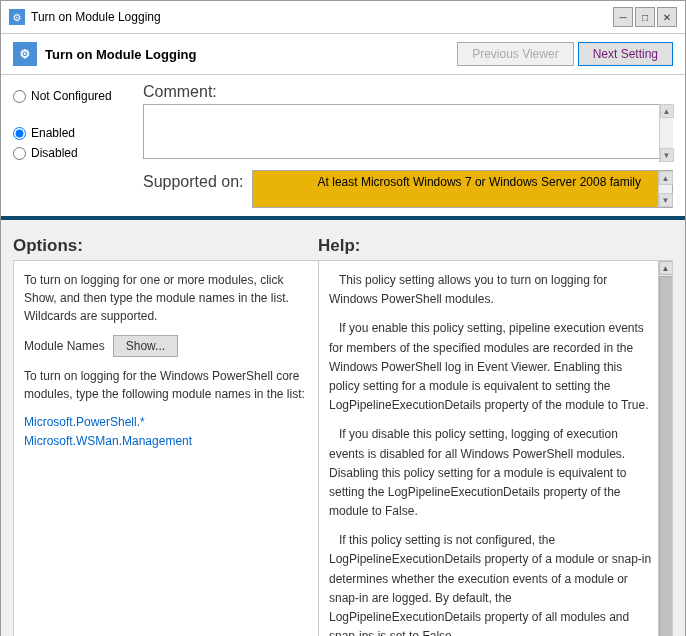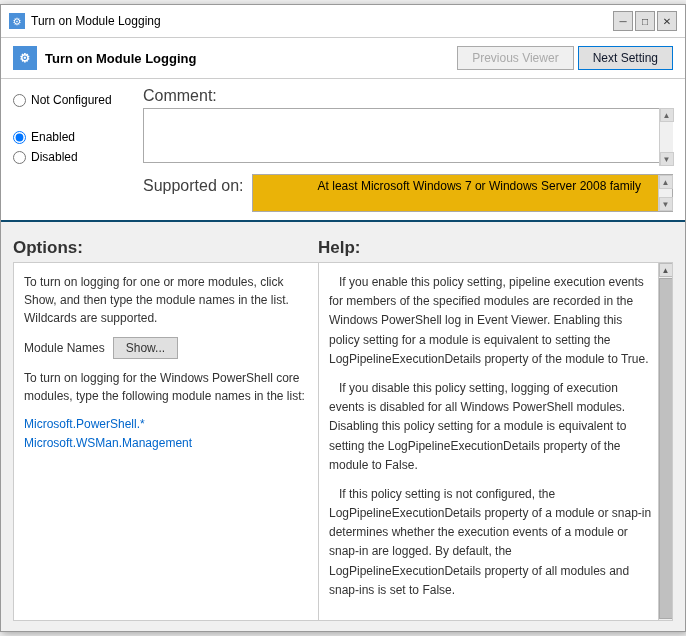--- a/index.html
+++ b/index.html
@@ -90,21 +90,21 @@
     .nav-buttons {
       display: flex;
       gap: 4px;
     }
     .nav-btn {
       padding: 4px 14px;
       border: 1px solid #aaa;
       background: #e0e0e0;
       cursor: pointer;
       font-size: 12px;
-      color: #0f172a;
+      color: #701a75;
     }
     .nav-btn:disabled {
       color: #aaa;
       background: #f0f0f0;
       cursor: default;
     }
     .nav-btn.active {
       border: 1px solid #0078d7;
     }
 
@@ -250,21 +250,21 @@
       flex: 1;
       width: 14px;
       background: #c0c0c0;
       border: 1px solid #aaa;
       margin: 1px 0;
     }
 
     .top-section {
       background: white;
       padding: 8px 12px 8px 12px;
-      border-bottom: 2px solid #0c4a6e;
+      border-bottom: 4px solid #0c4a6e;
     }
     .top-inner {
       display: flex;
       gap: 0;
     }
     .left-radios {
       width: 130px;
     }
     .right-fields {
       flex: 1;
@@ -373,20 +373,21 @@
         <div class="module-names-row">
           <span class="module-label">Module Names</span>
           <button class="show-btn">Show...</button>
         </div>
         <p class="options-text">To turn on logging for the Windows PowerShell core modules, type the following module names in the list:</p>
         <p class="blue-text">Microsoft.PowerShell.*</p>
         <p class="blue-text">Microsoft.WSMan.Management</p>
       </div>
 
       <div class="help-panel" style="padding-right: 18px;">
+        <p class="help-text help-para">This policy setting allows you to turn on logging for Windows PowerShell modules.</p>
         <p class="help-text help-para">If you enable this policy setting, pipeline execution events for members of the specified modules are recorded in the Windows PowerShell log in Event Viewer. Enabling this policy setting for a module is equivalent to setting the LogPipelineExecutionDetails property of the module to True.</p>
         <p class="help-text help-para">If you disable this policy setting, logging of execution events is disabled for all Windows PowerShell modules. Disabling this policy setting for a module is equivalent to setting the LogPipelineExecutionDetails property of the module to False.</p>
         <p class="help-text help-para">If this policy setting is not configured, the LogPipelineExecutionDetails property of a module or snap-in determines whether the execution events of a module or snap-in are logged. By default, the LogPipelineExecutionDetails property of all modules and snap-ins is set to False.</p>
         <div class="panel-scroll">
           <div class="panel-scroll-inner">▲</div>
           <div class="scroll-thumb"></div>
 
         </div>
       </div>
 

